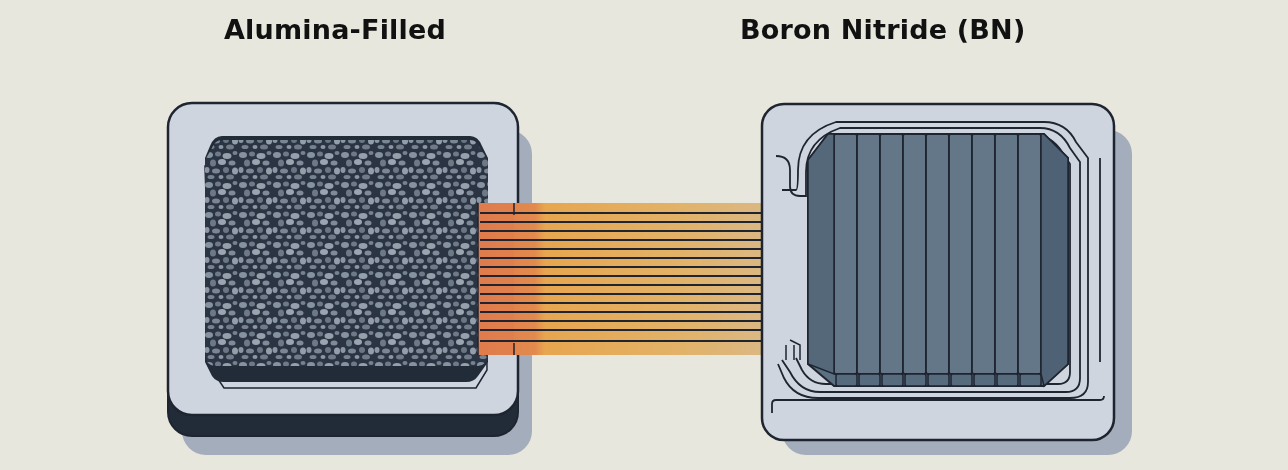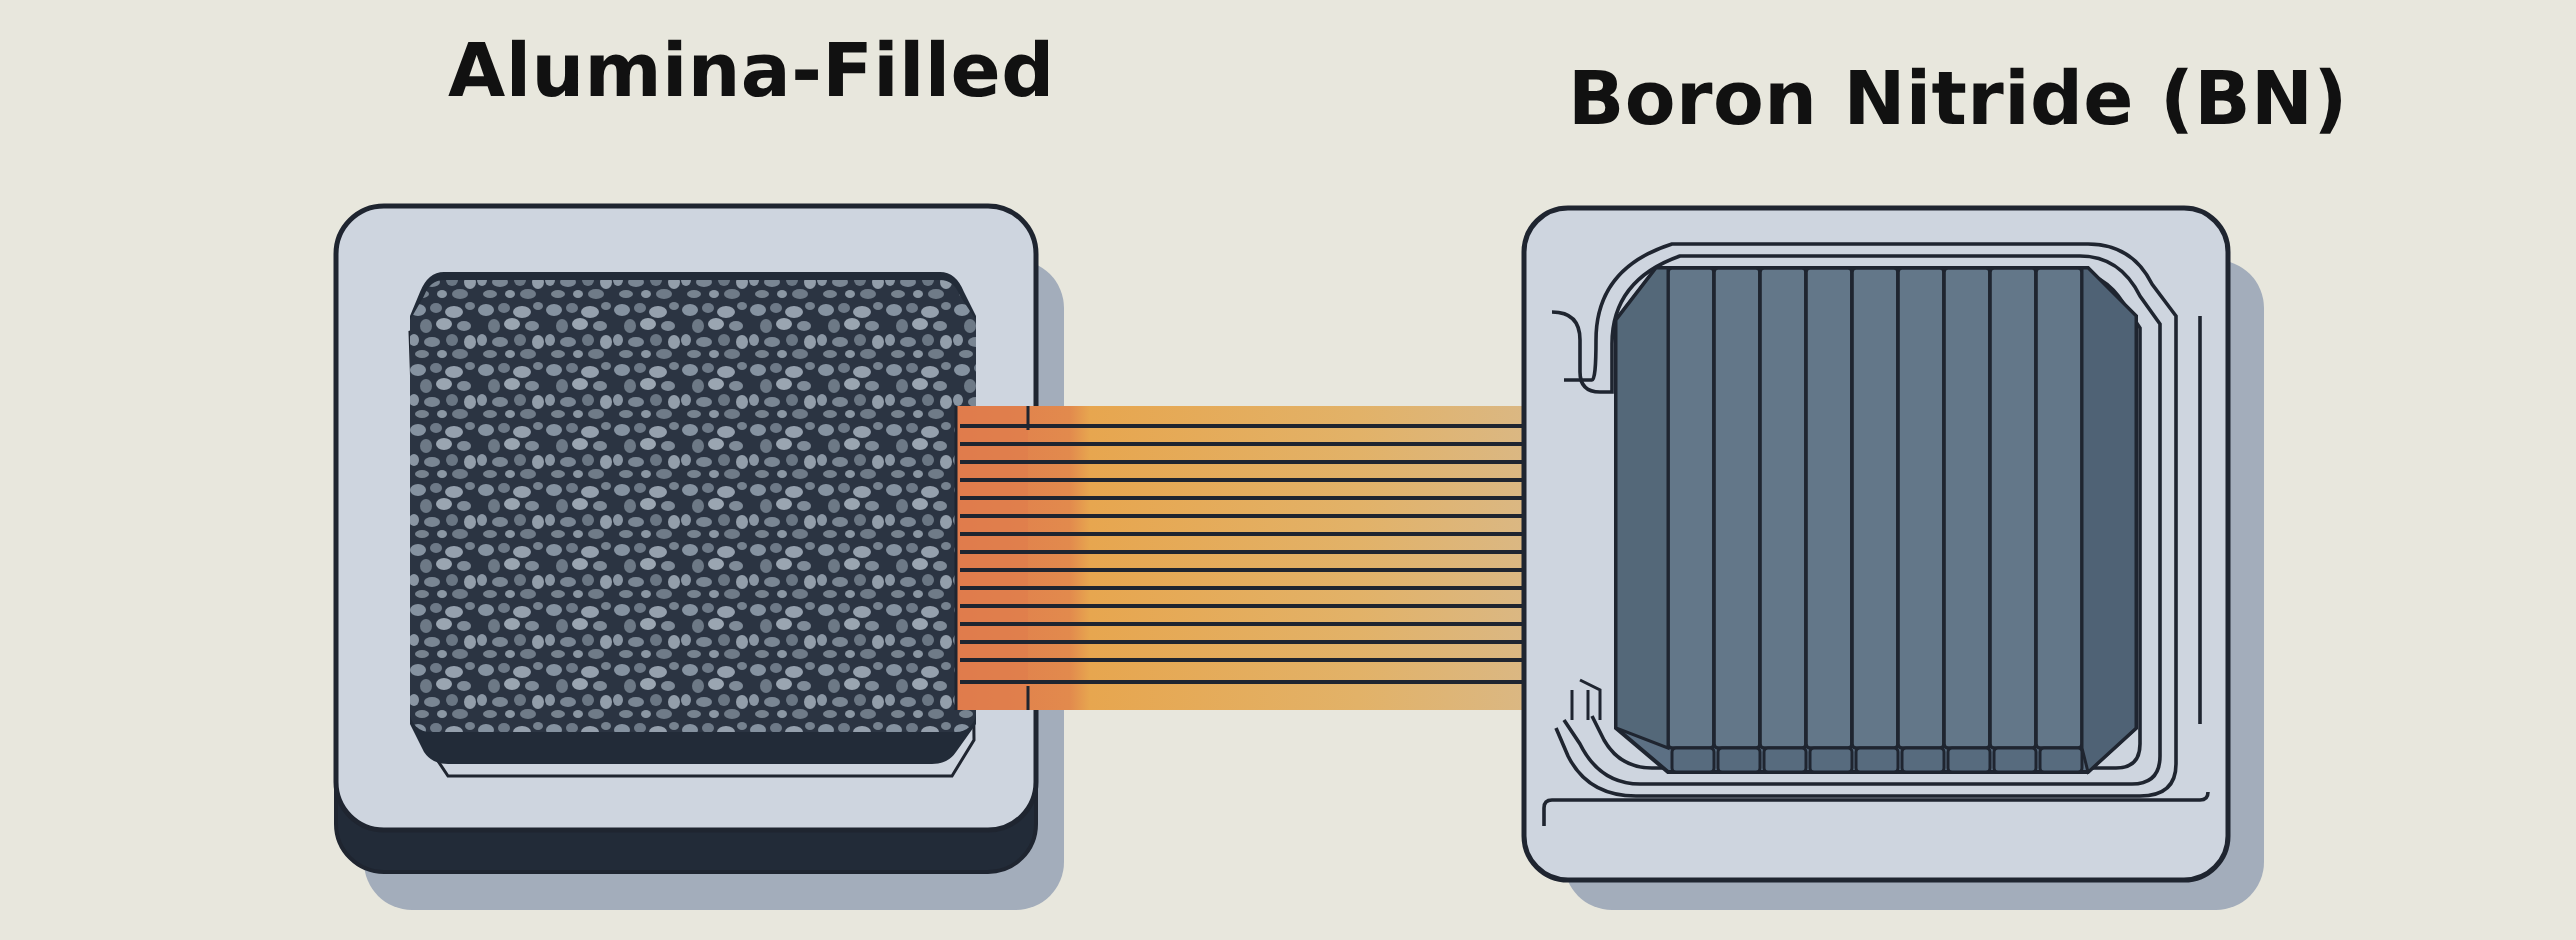--- a/index.html
+++ b/index.html
@@ -4,25 +4,25 @@
   <style>
     html, body { margin: 0; padding: 0; }
     body {
       width: 1288px; height: 470px; overflow: hidden;
       background: #e8e7dd;
       position: relative;
       font-family: "DejaVu Sans", "Liberation Sans", sans-serif;
     }
     .title {
       position: absolute; top: 14px;
-      font-weight: bold; font-size: 37px; color: #111;
+      font-weight: bold; font-size: 27px; color: #111;
       letter-spacing: 0.2px; white-space: nowrap;
     }
     #title-left { left: 224px; }
-    #title-right { left: 784px; margin-top: 14px; }
+    #title-right { left: 740px; }
     svg#scene { position: absolute; left: 0; top: 0; }
   </style>
 </head>
 <body>
 
 <div class="title" id="title-left">Alumina-Filled</div>
 <div class="title" id="title-right">Boron Nitride (BN)</div>
 
 <svg id="scene" width="1288" height="470" viewBox="0 0 1288 470" xmlns="http://www.w3.org/2000/svg">
   <defs>

